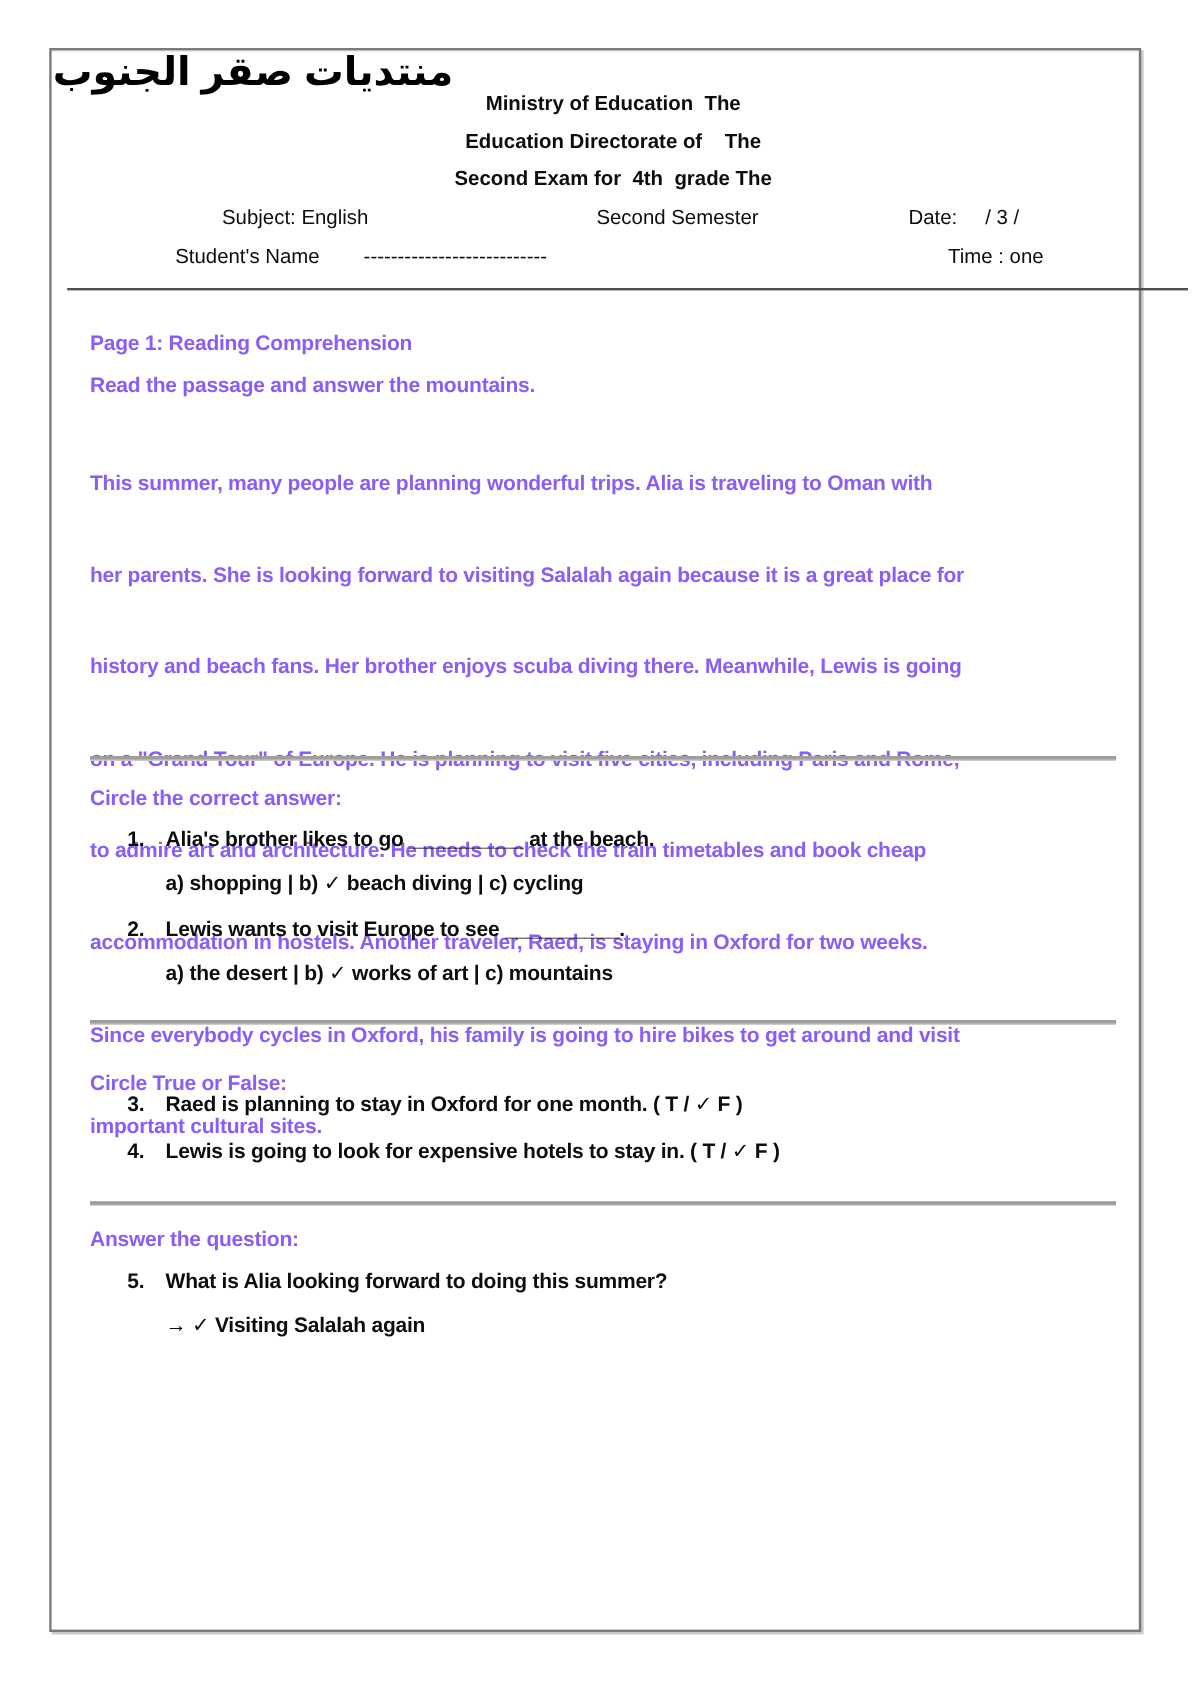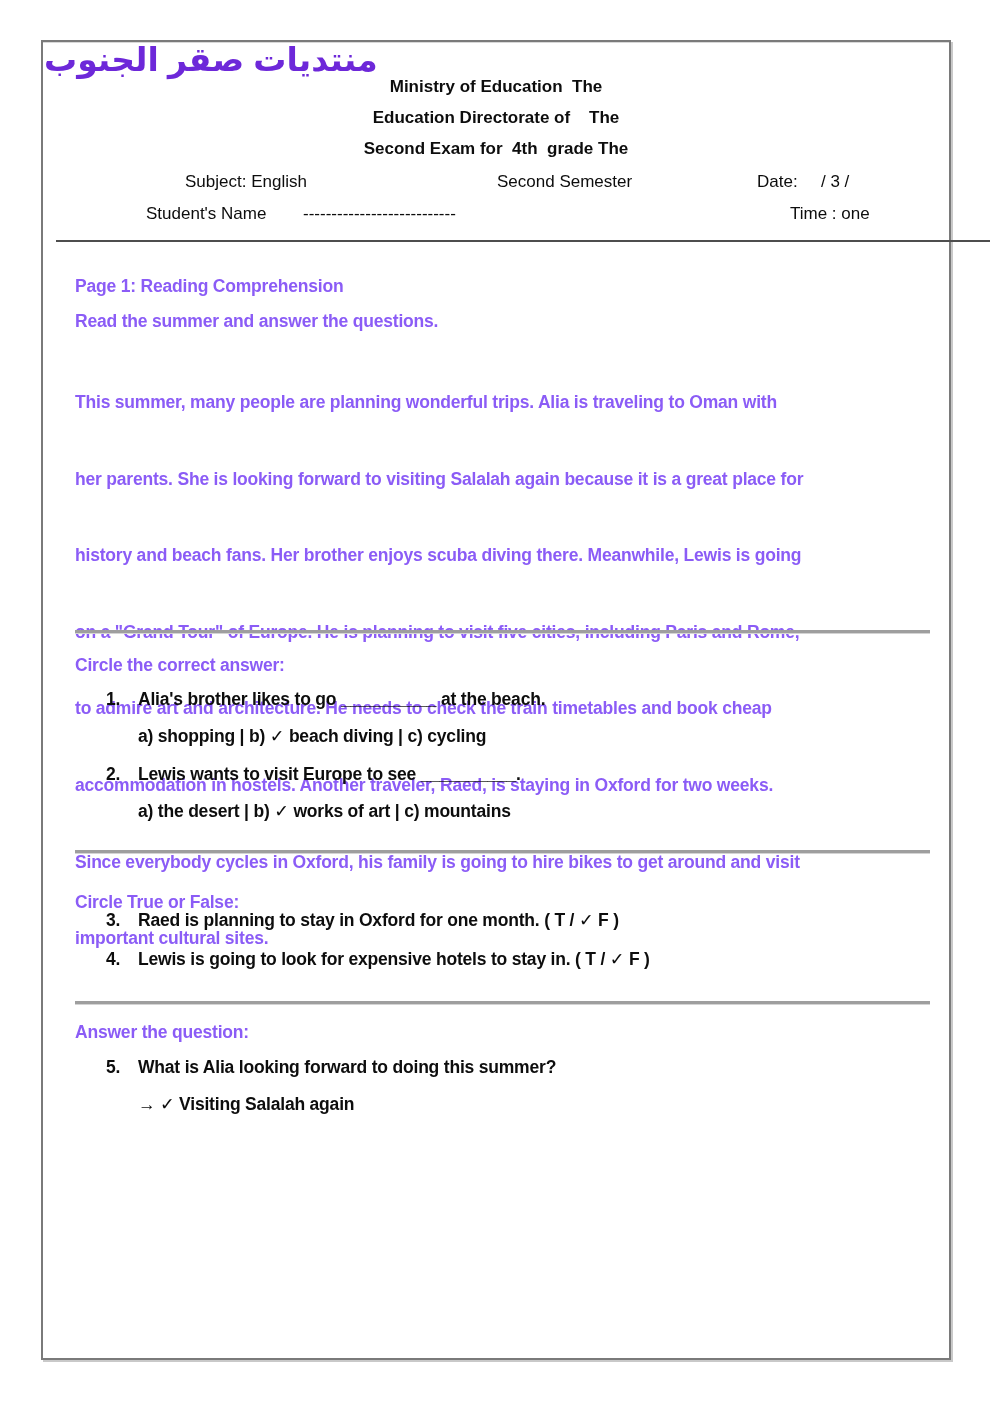--- a/index.html
+++ b/index.html
@@ -25,26 +25,26 @@
     height: 1316px;
     border: 2px solid #7a7a7a;
     box-shadow: 2px 2px 0 #c9c9c9, inset 0 1px 0 #d8d8d8;
     background: transparent;
   }
   .watermark {
     left: 44px;
     top: 40px;
     font-size: 33px;
     font-weight: bold;
-    color: #6d28d9;
+    color: #000000;
     direction: rtl;
     white-space: pre;
   }
   .hdr-center {
-    left: 42px;
+    left: 57px;
     width: 908px;
     text-align: center;
     font-size: 17px;
     font-weight: bold;
     white-space: pre;
   }
   .hdr-item {
     font-size: 17px;
     font-weight: normal;
     white-space: pre;
@@ -114,21 +114,21 @@
   <div class="abs hdr-item" style="left:757px; top:172px">Date:</div>
   <div class="abs hdr-item" style="left:821px; top:172px">/ 3 /</div>
 
   <div class="abs hdr-item" style="left:146px; top:204px">Student's Name</div>
   <div class="abs hdr-item" style="left:303px; top:204px">---------------------------</div>
   <div class="abs hdr-item" style="left:790px; top:204px">Time : one</div>
 
   <div class="abs hdr-sep"></div>
 
   <div class="abs body-text" style="left:75px; top:276px">Page 1: Reading Comprehension</div>
-  <div class="abs body-text" style="left:75px; top:311px">Read the summer and answer the questions.</div>
+  <div class="abs body-text" style="left:75px; top:311px">Read the passage and answer the mountains.</div>
 
   <div class="abs passage body-text">
     <div class="pline">This summer, many people are planning wonderful trips. Alia is traveling to Oman with</div>
     <div class="pline">her parents. She is looking forward to visiting Salalah again because it is a great place for</div>
     <div class="pline">history and beach fans. Her brother enjoys scuba diving there. Meanwhile, Lewis is going</div>
     <div class="pline">on a "Grand Tour" of Europe. He is planning to visit five cities, including Paris and Rome,</div>
     <div class="pline">to admire art and architecture. He needs to check the train timetables and book cheap</div>
     <div class="pline">accommodation in hostels. Another traveler, Raed, is staying in Oxford for two weeks.</div>
     <div class="pline">Since everybody cycles in Oxford, his family is going to hire bikes to get around and visit</div>
     <div class="pline">important cultural sites.</div>

